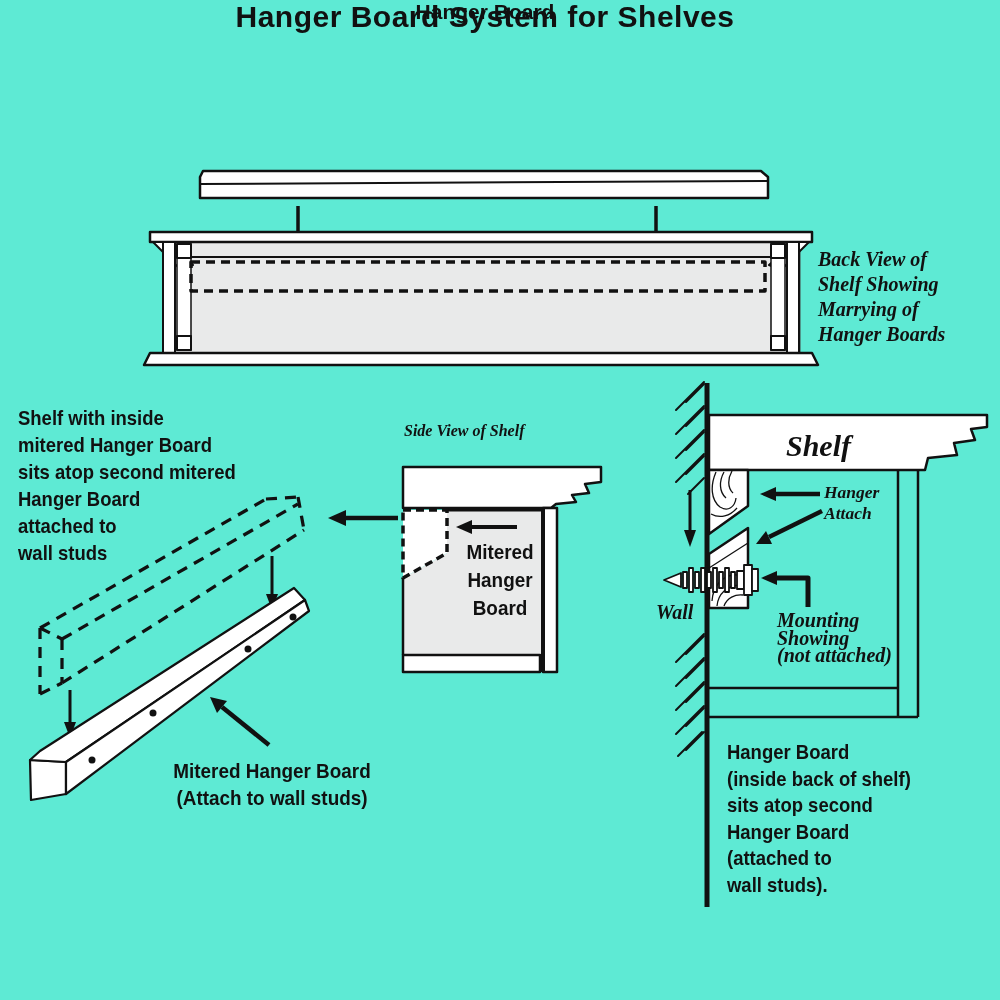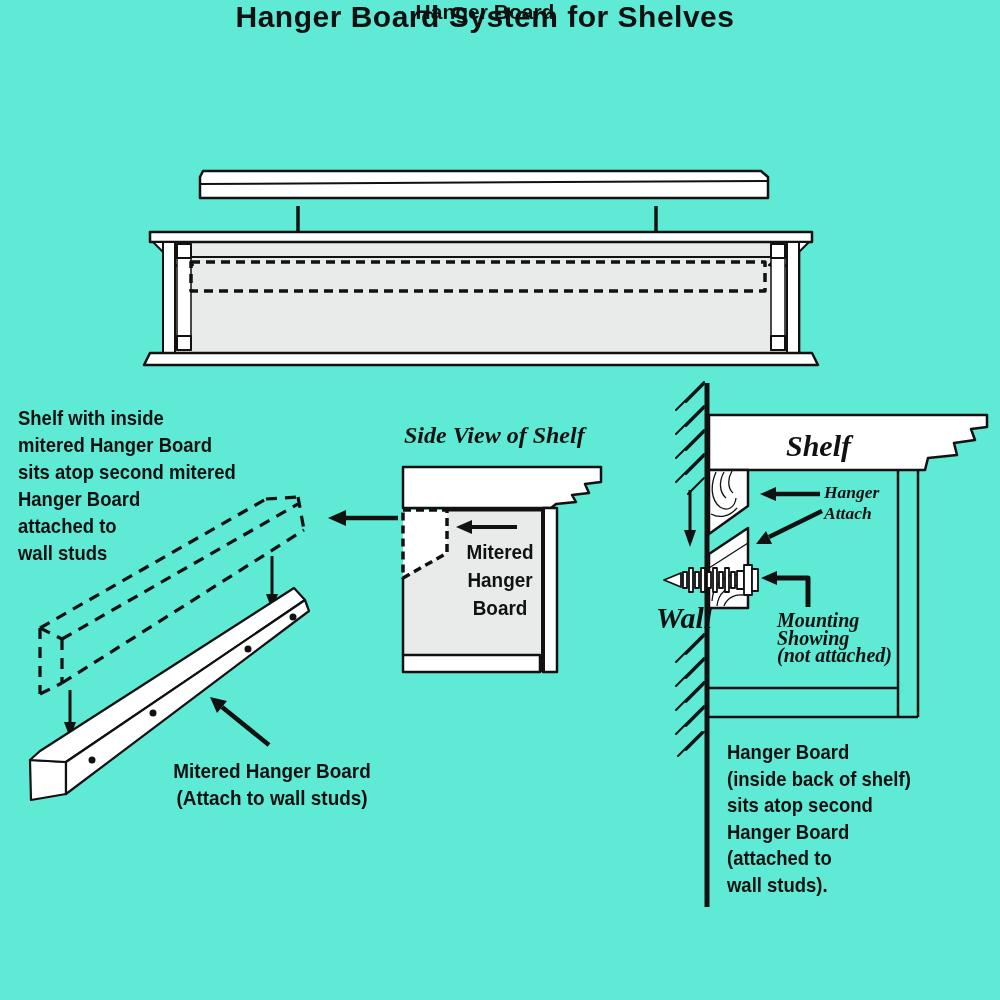--- a/index.html
+++ b/index.html
@@ -9,25 +9,25 @@
   .block{position:absolute;white-space:nowrap;color:#111;}
   .sans{font-family:"Liberation Sans",sans-serif;font-weight:bold;}
   .serifi{font-family:"Liberation Serif",serif;font-weight:bold;font-style:italic;}
   .cond{transform:scaleX(.88);transform-origin:0 0;}
   .condc{transform:scaleX(.9);transform-origin:50% 0;}
   .line{display:block;}
   #title{left:0;top:82;width:970px;text-align:center;font-size:30px;letter-spacing:.5px;}
   #hb-label{left:0;top:135;width:970px;text-align:center;font-size:21px;}
   #back-caption{left:818px;top:247px;font-size:20px;line-height:25px;}
   #left-text{left:18px;top:404px;font-size:21px;line-height:27px;}
-  #side-title{left:404px;top:422px;font-size:24px;}
+  #side-title{left:404px;top:422px;font-size:16px;}
   #side-board-label{left:404px;top:538px;width:192px;text-align:center;font-size:21px;line-height:28px;}
   #mitered-label{left:122px;top:757px;width:300px;text-align:center;font-size:21px;line-height:27px;}
   #shelf-label{left:786px;top:429px;font-size:30px;}
-  #wall-label{left:656px;top:601px;font-size:30px;}
+  #wall-label{left:656px;top:601px;font-size:20px;}
   #hanger-boards-label{left:824px;top:482px;font-size:17.5px;line-height:21px;}
   #mounting-label{left:777px;top:612px;font-size:20px;line-height:17.5px;}
   #bottom-right-text{left:727px;top:739px;font-size:21px;line-height:26.5px;}
 </style>
 </head>
 <body>
 
 <div id="page">
 
 <svg id="art" viewBox="0 0 1000 1000" stroke="#111" fill="none" stroke-linejoin="round">
@@ -168,20 +168,26 @@
     <path d="M756,544 L772,544 L766,531 Z" fill="#111" stroke="none"></path>
     <path d="M808,607 L808,578 L775,578" stroke-width="5"></path>
     <path d="M761,578 L777,571 L777,585 Z" fill="#111" stroke="none"></path>
   </g>
 </svg>
 
   <div id="title" class="block sans">Hanger Board System for Shelves</div>
 
   <div id="hb-label" class="block sans">Hanger Board</div>
 
+  <div id="back-caption" class="block serifi">
+    <span class="line">Back View of</span>
+    <span class="line">Shelf Showing</span>
+    <span class="line">Marrying of</span>
+    <span class="line">Hanger Boards</span>
+  </div>
 
   <div id="left-text" class="block sans cond">
     <span class="line">Shelf with inside</span>
     <span class="line">mitered Hanger Board</span>
     <span class="line">sits atop second mitered</span>
     <span class="line">Hanger Board</span>
     <span class="line">attached to</span>
     <span class="line">wall studs</span>
   </div>
 

